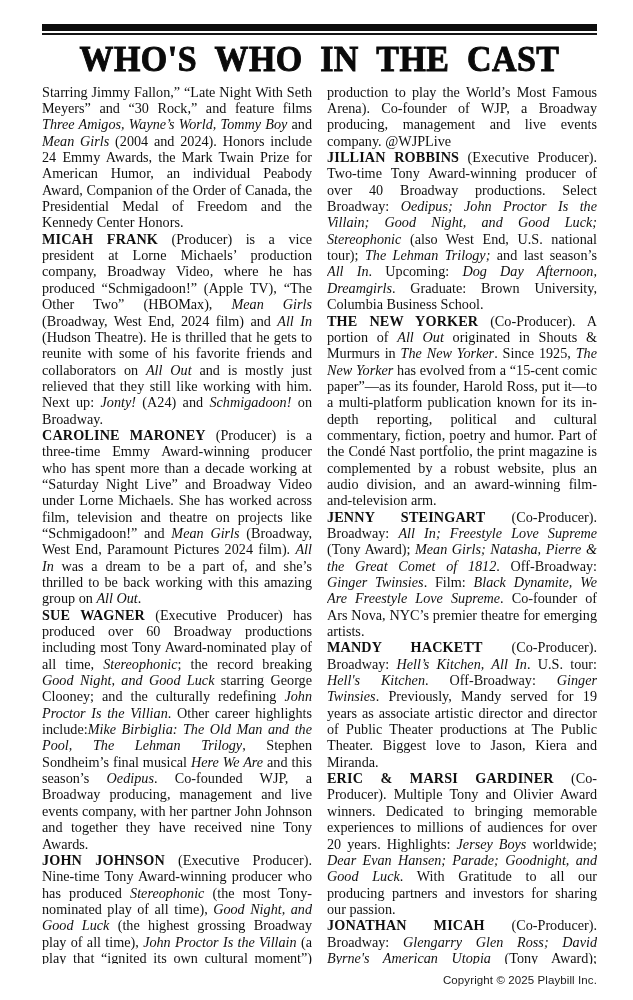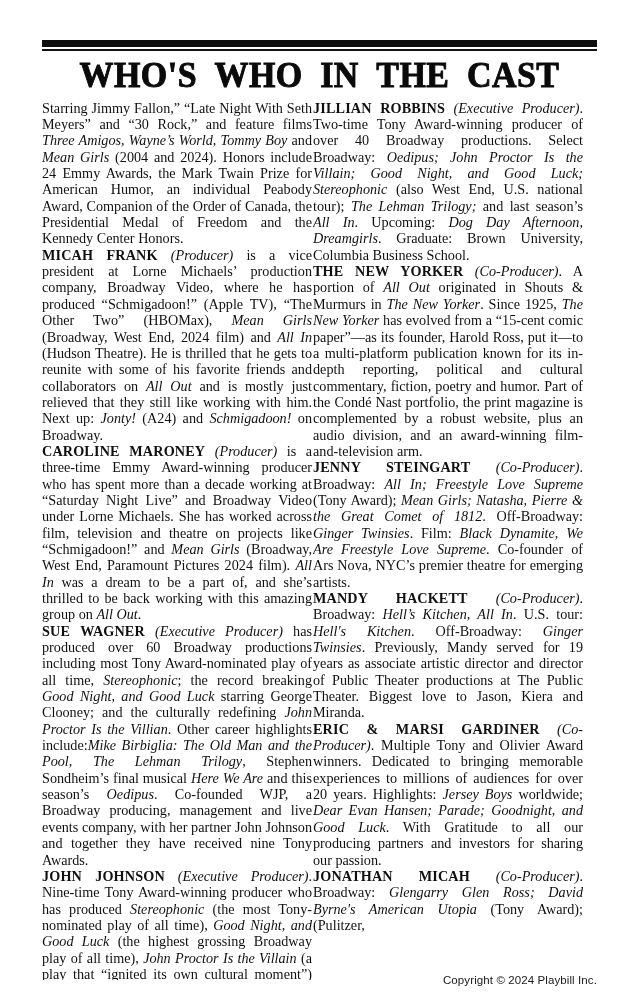--- a/index.html
+++ b/index.html
@@ -13,21 +13,21 @@
     height: 1000px;
     position: relative;
     font-family: "Liberation Serif", "DejaVu Serif", serif;
     color: #101010;
     overflow: hidden;
   }
 
   .page {
     position: absolute;
     left: 42px;
-    top: 40px;
+    top: 24px;
     width: 555px;
   }
 
   
   .rule-thick {
     height: 7px;
     background: #0d0d0d;
     width: 100%;
   }
   .rule-gap {
@@ -59,21 +59,21 @@
   .section-title .w {
     display: inline-block;
     padding: 0 9px;
   }
 
   
   .columns {
     display: flex;
     flex-direction: row;
     align-items: flex-start;
-    gap: 1px;
+    gap: 15px;
     margin-top: 2px;
   }
   .col {
     width: 270px;
     font-size: 14.2px;
     line-height: 16.35px;
     text-align: justify;
     text-justify: inter-word;
     hyphens: manual;
     overflow: hidden;
@@ -87,21 +87,20 @@
     text-indent: 0;
   }
   .bio + .bio { margin-top: 0px; }
 
   .who-name {
     font-weight: 700;
     letter-spacing: 0.15px;
     font-family: Liberation Serif, serif;
   }
   .role {
-    font-style: italic;
   }
 
   
   .footer {
     position: absolute;
     right: 36px;
     bottom: 14px;
     font-family: "Liberation Sans", "DejaVu Sans", sans-serif;
     font-size: 11.5px;
     color: #1a1a1a;
@@ -121,24 +120,25 @@
 
   <div class="columns">
     <div class="col col-left" id="col-left">
         <p class="bio"><span>Starring Jimmy Fallon,” “Late Night With Seth Meyers” and “30 Rock,” and feature films <i>Three Amigos, Wayne’s World, Tommy Boy</i> and <i>Mean Girls</i> (2004 and 2024). Honors include 24 Emmy Awards, the Mark Twain Prize for American Humor, an individual Peabody Award, Companion of the Order of Canada, the Presidential Medal of Freedom and the Kennedy Center Honors.</span></p>
         <p class="bio"><span class="who-name">MICAH FRANK</span> <span class="role">(Producer)</span><span> is a vice president at Lorne Michaels’ production company, Broadway Video, where he has produced “Schmigadoon!” (Apple TV), “The Other Two” (HBOMax), <i>Mean Girls</i> (Broadway, West End, 2024 film) and <i>All In</i> (Hudson Theatre). He is thrilled that he gets to reunite with some of his favorite friends and collaborators on <i>All Out</i> and is mostly just relieved that they still like working with him. Next up: <i>Jonty!</i> (A24) and <i>Schmigadoon!</i> on Broadway.</span></p>
         <p class="bio"><span class="who-name">CAROLINE MARONEY</span> <span class="role">(Producer)</span><span> is a three-time Emmy Award-winning producer who has spent more than a decade working at “Saturday Night Live” and Broadway Video under Lorne Michaels. She has worked across film, television and theatre on projects like “Schmigadoon!” and <i>Mean Girls</i> (Broadway, West End, Paramount Pictures 2024 film). <i>All In</i> was a dream to be a part of, and she’s thrilled to be back working with this amazing group on <i>All Out</i>.</span></p>
         <p class="bio"><span class="who-name">SUE WAGNER</span> <span class="role">(Executive Producer)</span><span> has produced over 60 Broadway productions including most Tony Award-nominated play of all time, <i>Stereophonic</i>; the record breaking <i>Good Night, and Good Luck</i> starring George Clooney; and the culturally redefining <i>John Proctor Is the Villian</i>. Other career highlights include:<i>Mike Birbiglia: The Old Man and the Pool, The Lehman Trilogy</i>, Stephen Sondheim’s final musical <i>Here We Are</i> and this season’s <i>Oedipus</i>. Co-founded WJP, a Broadway producing, management and live events company, with her partner John Johnson and together they have received nine Tony Awards.</span></p>
         <p class="bio"><span class="who-name">JOHN JOHNSON</span> <span class="role">(Executive Producer)</span><span>. Nine-time Tony Award-winning producer who has produced <i>Stereophonic</i> (the most Tony-nominated play of all time), <i>Good Night, and Good Luck</i> (the highest grossing Broadway play of all time), <i>John Proctor Is the Villain</i> (a play that “ignited its own cultural moment”) and  at Madison Square Garden (the only Broadway</span></p>
       </div>
     <div class="col col-right" id="col-right">
+        <p class="bio"><span>production to play the World’s Most Famous Arena). Co-founder of WJP, a Broadway producing, management and live events company. @WJPLive</span></p>
         <p class="bio"><span class="who-name">JILLIAN ROBBINS</span> <span class="role">(Executive Producer)</span><span>. Two-time Tony Award-winning producer of over 40 Broadway productions. Select Broadway: <i>Oedipus; John Proctor Is the Villain; Good Night, and Good Luck; Stereophonic</i> (also West End, U.S. national tour); <i>The Lehman Trilogy;</i> and last season’s <i>All In</i>. Upcoming: <i>Dog Day Afternoon, Dreamgirls</i>. Graduate: Brown University, Columbia Business School.</span></p>
         <p class="bio"><span class="who-name">THE NEW YORKER</span> <span class="role">(Co-Producer)</span><span>. A portion of <i>All Out</i> originated in Shouts &amp; Murmurs in <i>The New Yorker</i>. Since 1925, <i>The New Yorker</i> has evolved from a “15-cent comic paper”—as its founder, Harold Ross, put it—to a multi-platform publication known for its in-depth reporting, political and cultural commentary, fiction, poetry and humor. Part of the Condé Nast portfolio, the print magazine is complemented by a robust website, plus an audio division, and an award-winning film-and-television arm.</span></p>
         <p class="bio"><span class="who-name">JENNY STEINGART</span> <span class="role">(Co-Producer)</span><span>. Broadway: <i>All In; Freestyle Love Supreme</i> (Tony Award); <i>Mean Girls; Natasha, Pierre &amp; the Great Comet of 1812</i>. Off-Broadway: <i>Ginger Twinsies</i>. Film: <i>Black Dynamite, We Are Freestyle Love Supreme</i>. Co-founder of Ars Nova, NYC’s premier theatre for emerging artists.</span></p>
         <p class="bio"><span class="who-name">MANDY HACKETT</span> <span class="role">(Co-Producer)</span><span>. Broadway: <i>Hell’s Kitchen, All In</i>. U.S. tour: <i>Hell's Kitchen</i>. Off-Broadway: <i>Ginger Twinsies</i>. Previously, Mandy served for 19 years as associate artistic director and director of Public Theater productions at The Public Theater. Biggest love to Jason, Kiera and Miranda.</span></p>
         <p class="bio"><span class="who-name">ERIC &amp; MARSI GARDINER</span> <span class="role">(Co-Producer)</span><span>. Multiple Tony and Olivier Award winners. Dedicated to bringing memorable experiences to millions of audiences for over 20 years. Highlights: <i>Jersey Boys</i> worldwide; <i>Dear Evan Hansen; Parade; Goodnight, and Good Luck</i>. With Gratitude to all our producing partners and investors for sharing our passion.</span></p>
         <p class="bio"><span class="who-name">JONATHAN MICAH</span> <span class="role">(Co-Producer)</span><span>. Broadway: <i>Glengarry Glen Ross; David Byrne's American Utopia</i> (Tony Award);  (Pulitzer,</span></p>
       </div>
   </div>
 
 </div>
 
-<div class="footer">Copyright © 2024 Playbill Inc.</div>
+<div class="footer">Copyright © 2025 Playbill Inc.</div>
 
 </body></html>

